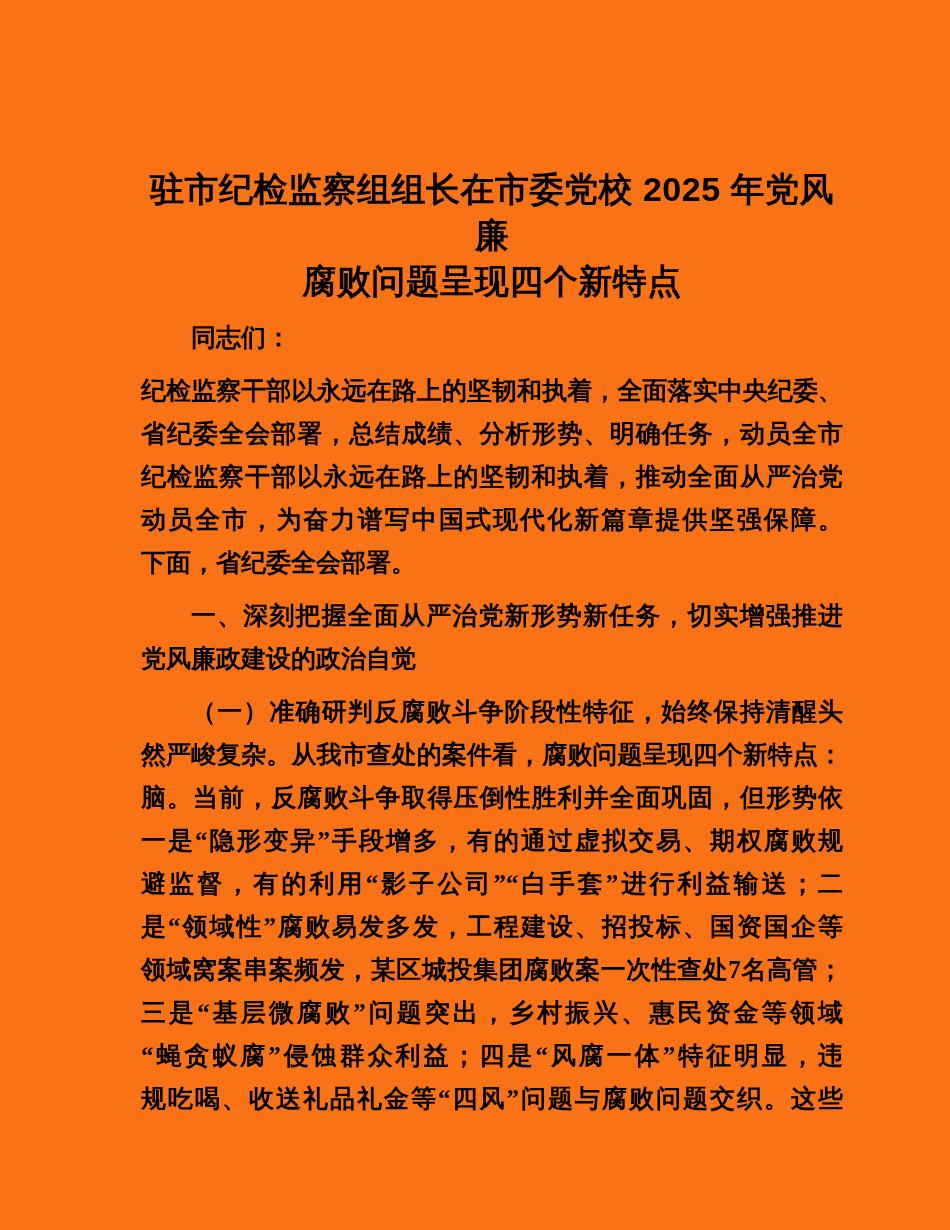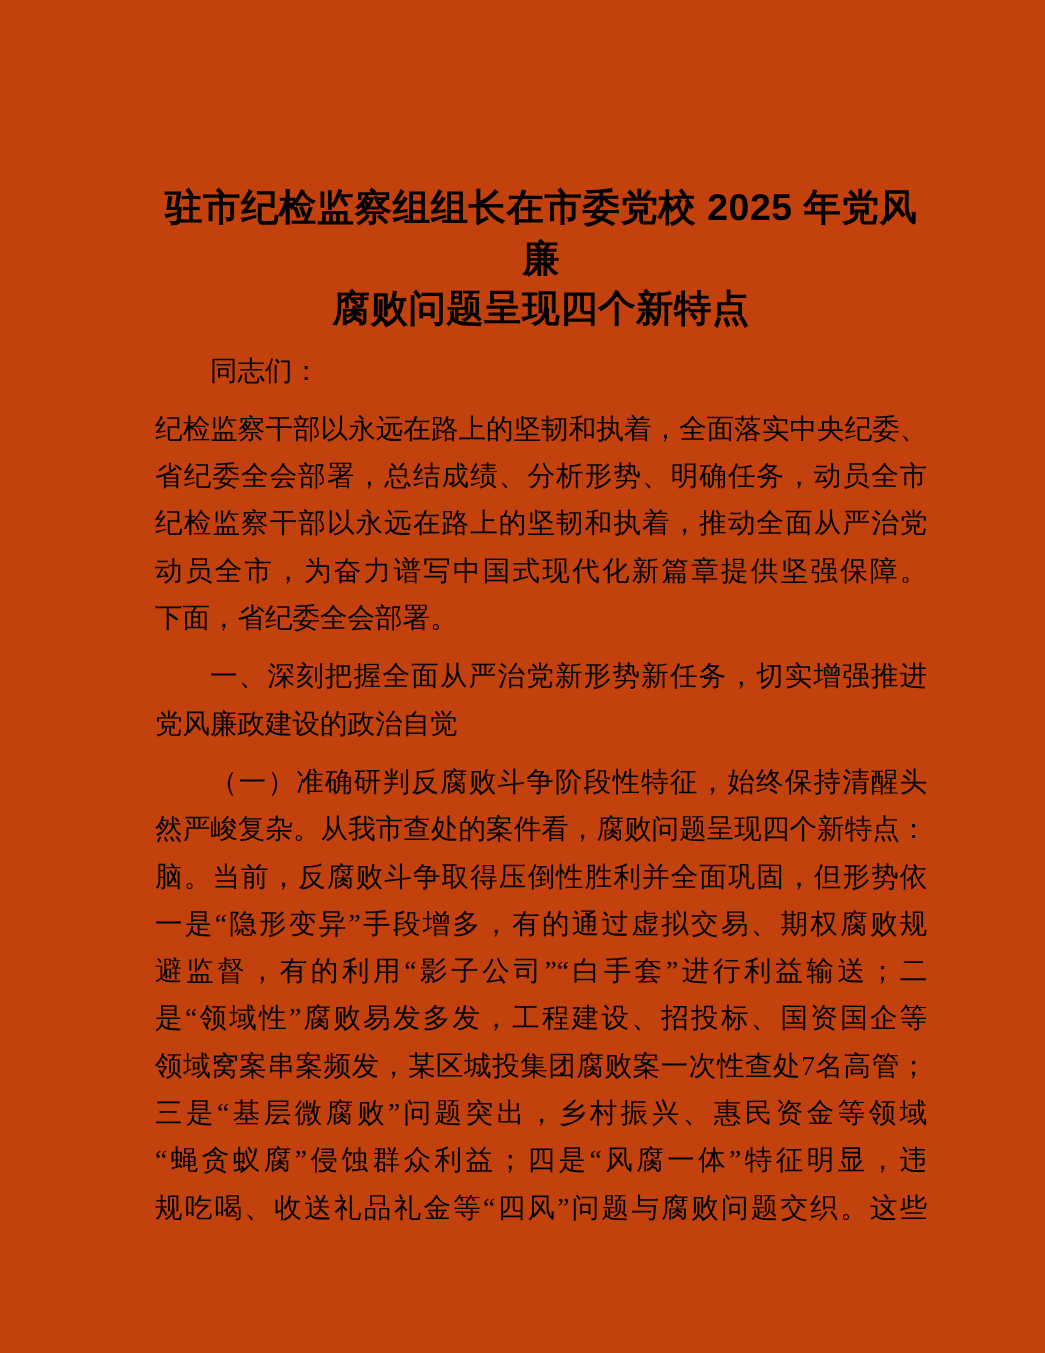--- a/index.html
+++ b/index.html
@@ -4,21 +4,21 @@
 <style>
   html, body {
     margin: 0;
     padding: 0;
     background: #ffffff;
   }
   .page {
     position: relative;
     width: 950px;
     height: 1230px;
-    background: #c2410c;
+    background: #f97316;
     overflow: hidden;
   }
   .content {
     position: absolute;
     left: 141px;
     top: 166px;
     width: 702px;
     color: #000000;
   }
   .doc-title {
@@ -35,20 +35,21 @@
     font-weight: 400;
     font-size: 25px;
     line-height: 43px;
   }
   .para.first-para {
     margin-top: 12px;
   }
   .ln {
     text-align: justify;
     text-align-last: justify;
+    font-weight: bold;
   }
   .ln.end {
     text-align-last: left;
   }
   .ln.ind {
     text-indent: 50px;
   }
 </style>
 </head>
 <body>

